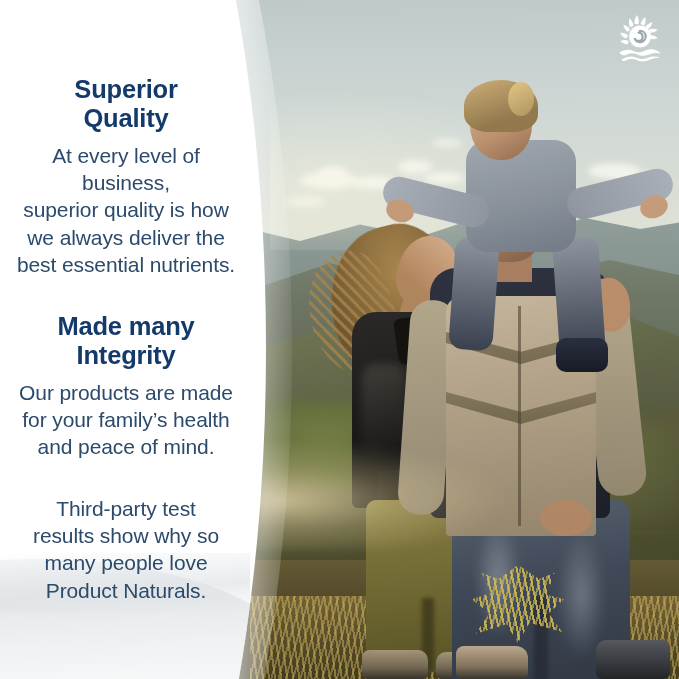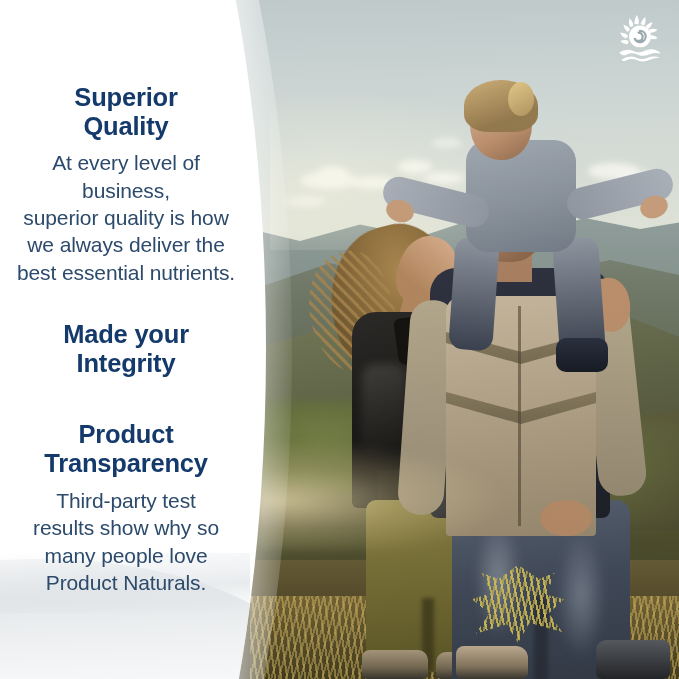--- a/index.html
+++ b/index.html
@@ -316,27 +316,28 @@
     <div class="block">
       <div class="heading">Superior
 Quality</div>
       <div class="body">At every level of business,
 superior quality is how
 we always deliver the
 best essential nutrients.</div>
     </div>
 
     <div class="block">
-      <div class="heading">Made your
+      <div class="heading">Made many
 Integrity</div>
+      <div class="body">Our products are made
+for your family’s health
+and peace of mind.</div>
     </div>
 
     <div class="block">
-      <div class="heading">Product
-Transparency</div>
       <div class="body">Third-party test
 results show why so
 many people love
 Product Naturals.</div>
     </div>
 
   </div>
 
   <div id="logo">
     <svg viewBox="0 0 100 100" aria-hidden="true">

